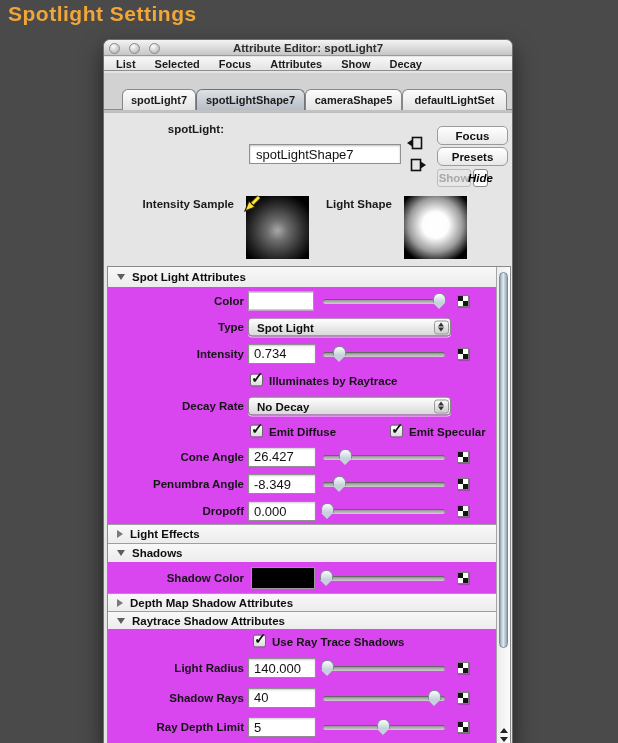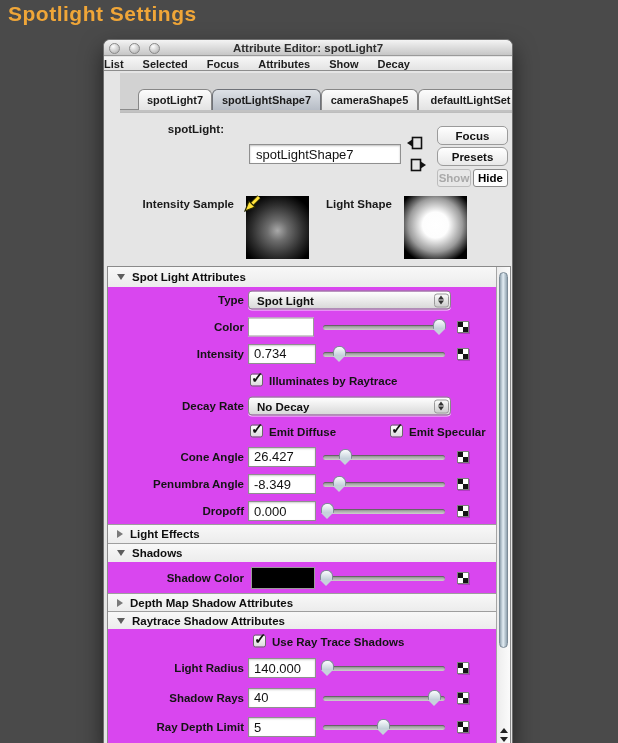--- a/index.html
+++ b/index.html
@@ -34,26 +34,26 @@
   }
   .t1{left:5px;} .t2{left:25px;} .t3{left:45px;}
   .win-title {
     position:absolute; left:0; right:0; top:1.5px; text-align:center;
     font-size:11.5px; font-weight:bold; color:#2e2e2e;
   }
   .menubar {
     position:absolute; left:0; top:17px; right:0; height:14px;
     background:linear-gradient(#f7f7f7,#e3e3e3);
     border-bottom:1px solid #8d8d8d;
-    display:flex; align-items:center; padding-left:0; column-gap:19px;
+    display:flex; align-items:center; padding-left:12px; column-gap:19px;
   }
   .menubar .menu-item { font-size:11px; font-weight:bold; color:#1c1c1c; cursor:default; }
   
   .tabstrip {
-    position:absolute; left:16px; top:33px; right:0; height:40px;
+    position:absolute; left:0; top:33px; right:0; height:40px;
     background:#d2d2d2;
   }
   .tabline { position:absolute; left:0; right:0; bottom:0; height:4px;
     background:#c2c2c2; border-top:1px solid #8b8b8b; border-bottom:1px solid #bdbdbd; }
   .tab {
     position:absolute; bottom:3px; height:21px;
     border:1px solid #878787; border-bottom:none; border-radius:6px 6px 0 0;
     background:linear-gradient(#fcfcfc,#e3e3e3);
     display:flex; align-items:center; justify-content:center;
     font-size:11px; font-weight:bold; color:#1b1b1b; z-index:2; cursor:default;
@@ -77,24 +77,24 @@
     border:1px solid #9b9b9b; border-radius:5px;
     background:linear-gradient(#ffffff,#e8e8e8);
     font-size:11.5px; font-weight:bold; color:#111;
     display:flex; align-items:center; justify-content:center; cursor:default;
   }
   .btn-focus{top:86px;} .btn-presets{top:107px;border-radius:6px;}
   .btn-show { position:absolute; left:333px; top:129px; width:34px; height:18px;
     border:1px solid #bdbdbd; border-radius:3px; background:#e7e7e7;
     color:#a9a9a9; font-size:11.5px; font-weight:bold;
     display:flex; align-items:center; justify-content:center; }
-  .btn-hide { position:absolute; left:369px; top:129px; width:35px; height:18px;
+  .btn-hide { position:absolute; left:369px; top:129px; width:15px; height:18px;
     border:1px solid #8a8a8a; border-radius:3px; background:#fdfdfd;
     color:#000; font-size:11.5px; font-weight:bold;
-    display:flex; align-items:center; justify-content:center; cursor:default; }
+    display:flex; align-items:center; justify-content:center; cursor:default;font-style:italic; }
   .sample-label-1 { left:0; top:158px; width:130px; text-align:right; }
   .sample-label-2 { left:222px; top:158px; }
   .sample { position:absolute; width:63px; height:63px; background:#000; }
   .sample1 { left:142px; top:156px;
     background:radial-gradient(circle at 50% 55%, #a9a9a9 0%, #6d6d6d 22%, #2e2e2e 55%, #000 82%); }
   .sample2 { left:300px; top:156px;
     background:radial-gradient(circle at 50% 46%, #ffffff 0%, #fdfdfd 28%, #9a9a9a 58%, #000 85%); }
   .cursor-glyph { position:absolute; left:139px; top:153px; width:20px; height:20px; }
   
   .panel {
@@ -231,42 +231,42 @@
   <div class="sample sample2"></div>
 
   <div class="panel">
     <div class="rows">
 
       <div class="sec first" style="height:20px">
         <span class="tri-down"></span>
         <span>Spot Light Attributes</span>
       </div>
 
+      <div class="attr-row" style="height:27px">
+        <div class="row-label">Color</div>
+        <div class="swatch" style="background: rgb(255, 255, 255);"></div>
+        <div class="slider">
+          <div class="track"></div>
+          <div class="thumb" style="left: calc(96% - 7px);"></div>
+        </div>
+        <div class="map-btn"></div>
+      </div>
+
       <div class="attr-row" style="height:26px">
         <div class="row-label">Type</div>
         <div class="dropdown">
           <span>Spot Light</span>
           <span class="stepper">
               <span class="st-up"></span>
               <span class="st-dn"></span>
             </span>
         </div>
       </div>
 
       <div class="attr-row" style="height:27px">
-        <div class="row-label">Color</div>
-        <div class="swatch" style="background: rgb(255, 255, 255);"></div>
-        <div class="slider">
-          <div class="track"></div>
-          <div class="thumb" style="left: calc(96% - 7px);"></div>
-        </div>
-        <div class="map-btn"></div>
-      </div>
-
-      <div class="attr-row" style="height:27px">
         <div class="row-label">Intensity</div>
         <input class="num-field" value="0.734" style="">
         <div class="slider">
           <div class="track"></div>
           <div class="thumb" style="left: calc(14% - 7px);"></div>
         </div>
         <div class="map-btn"></div>
       </div>
 
       <div class="attr-row" style="height:26px">

